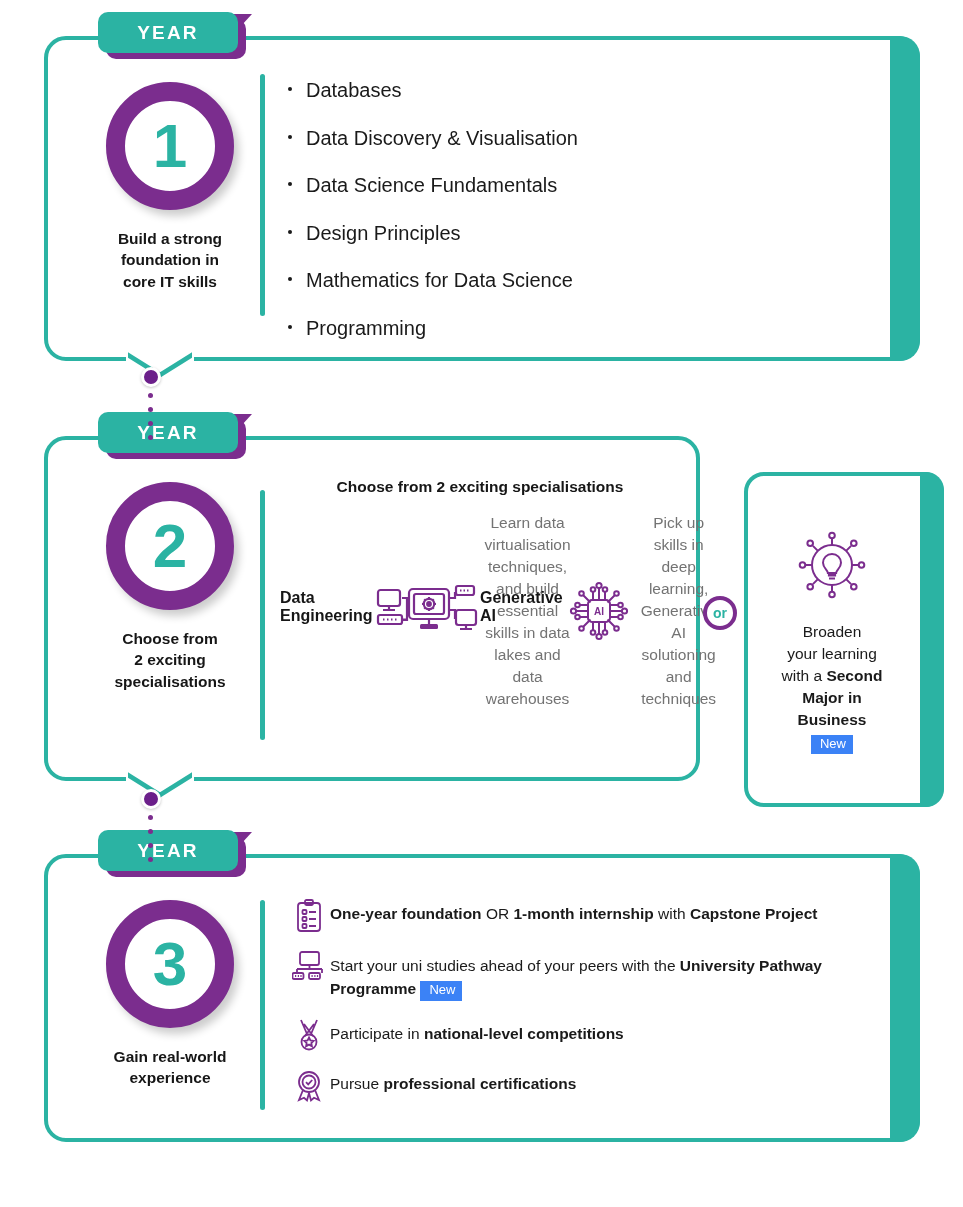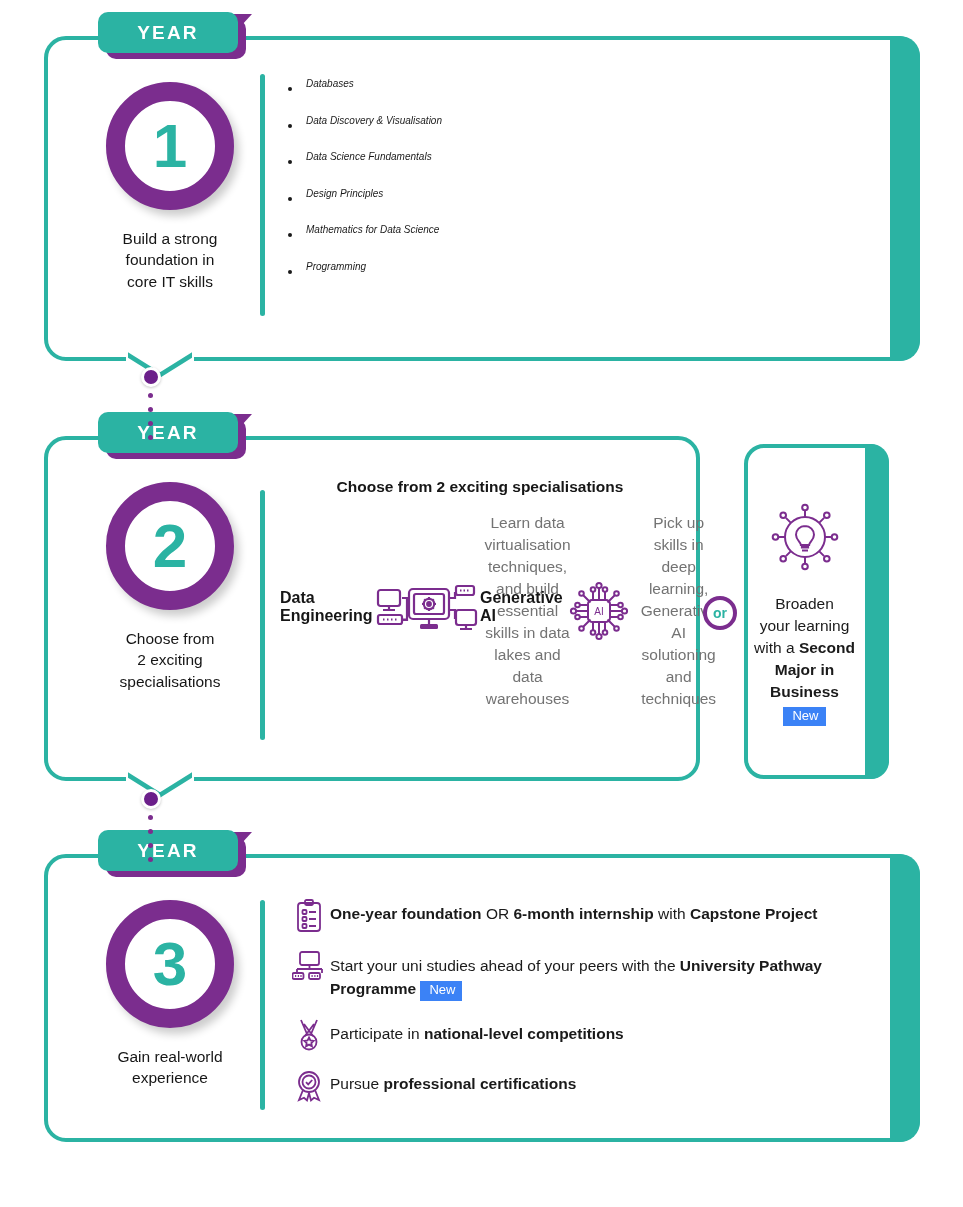--- a/index.html
+++ b/index.html
@@ -84,68 +84,68 @@
     background: #ffffff;
     display: flex; align-items: center; justify-content: center;
     box-shadow: 5px 6px 9px rgba(0,0,0,0.20);
   }
   .num-circle span {
     color: #2bb3a3; font-size: 62px; font-weight: bold; line-height: 1;
   }
   .left-caption {
     margin-top: 18px;
     text-align: center;
-    font-size: 15.5px; font-weight: normal; line-height: 1.38;
+    font-size: 15.5px; font-weight: bold; line-height: 1.38;
     color: #161616;
     white-space: pre-line;
   }
 
   
   .vbar {
     position: absolute;
     width: 5px; border-radius: 3px; background: #2bb3a3;
   }
 
   
   .bullet-list { position: absolute; left: 288px; top: 78px; }
   .bullet-row { display: flex; align-items: flex-start; margin-bottom: 23.5px; }
   .bullet-dot {
     width: 4px; height: 4px; border-radius: 50%;
     background: #1a1a1a; margin: 9px 14px 0 0; flex: none;
   }
-  .bullet-text { font-size: 10px; color: #1a1a1a; line-height: 1.2; font-style: italic; }
+  .bullet-text { font-size: 20px; color: #1a1a1a; line-height: 1.2; }
 
   
   .spec-head {
     position: absolute; left: 280px; top: 478px;
     width: 400px; text-align: center;
     font-size: 15.5px; font-weight: bold; color: #161616;
   }
   .spec-cols {
     position: absolute; left: 280px; top: 512px;
     width: 400px; display: flex;
   }
   .spec-col { width: 200px; display: flex; flex-direction: row; align-items: center; }
   .spec-title { font-size: 16px; font-weight: bold; color: #161616; margin-bottom: 8px; }
-  .spec-icon { height: 76px; display: flex; align-items: center; justify-content: center; }
+  .spec-icon { height: 76px; display: flex; align-items: center; justify-content: center; font-weight: bold; }
   .spec-desc {
     font-size: 15.5px; line-height: 1.42; text-align: center; color: #737373;
     white-space: pre-line; padding: 0 6px;
   }
 
   .or-badge {
     position: absolute; left: 703px; top: 596px;
     width: 34px; height: 34px; border-radius: 50%;
     border: 4px solid #7b2d8e; background: #ffffff;
     display: flex; align-items: center; justify-content: center;
     z-index: 8;
   }
   .or-badge span { color: #2bb3a3; font-size: 14px; font-weight: bold; }
 
-  .side-card { position: absolute; left: 744px; top: 444px; width: 145px; height: 335px; }
+  .side-card { position: absolute; left: 744px; top: 472px; width: 200px; height: 335px; }
   .side-card .card-frame { border-radius: 20px; }
   .side-card .card-rightfill { width: 24px; border-radius: 0 18px 18px 0; }
   .side-inner {
     position: absolute; left: 0; right: 24px; top: 0; bottom: 0;
     display: flex; flex-direction: column; align-items: center; justify-content: center;
     padding: 6px 8px;
   }
   .side-icon { margin-bottom: 12px; }
   .side-text {
     font-size: 15.5px; line-height: 1.42; text-align: center; color: #1a1a1a;
@@ -421,21 +421,21 @@
         <svg width="28" height="34" viewBox="0 0 28 34" fill="none" stroke="#7b2d8e" stroke-width="1.8">
           <rect x="3" y="4" width="22" height="28" rx="3"></rect>
           <rect x="10" y="1" width="8" height="5" rx="1.5"></rect>
           <rect x="7.5" y="11" width="4" height="4" rx="1"></rect>
           <rect x="7.5" y="18" width="4" height="4" rx="1"></rect>
           <rect x="7.5" y="25" width="4" height="4" rx="1"></rect>
           <path d="M14 13h7 M14 20h7 M14 27h7"></path>
         </svg>
       </div>
       <div class="y3-text">
-        <b>One-year foundation</b><span> OR </span><b>6-month internship</b><span> with </span><b>Capstone Project</b>
+        <b>One-year foundation</b><span> OR </span><b>1-month internship</b><span> with </span><b>Capstone Project</b>
       </div>
     </div>
 
     <div class="y3-row">
       <div class="y3-icon">
         <svg width="34" height="30" viewBox="0 0 34 30" fill="none" stroke="#7b2d8e" stroke-width="1.8">
           <rect x="8" y="1" width="19" height="13" rx="2"></rect>
           <path d="M17.5 14v4 M5 18h25 M5 18v4 M30 18v4"></path>
           <rect x="0.5" y="22" width="11" height="6" rx="1.5"></rect>
           <rect x="17" y="22" width="11" height="6" rx="1.5"></rect>

